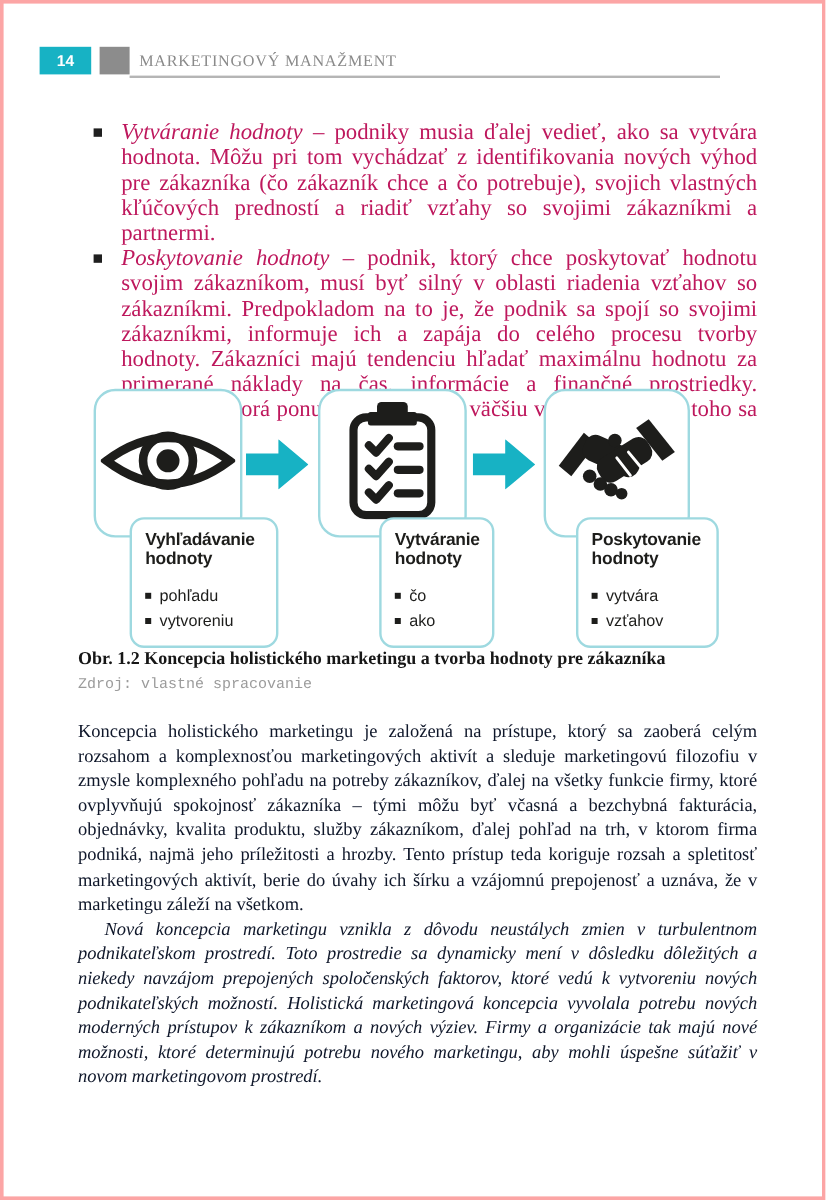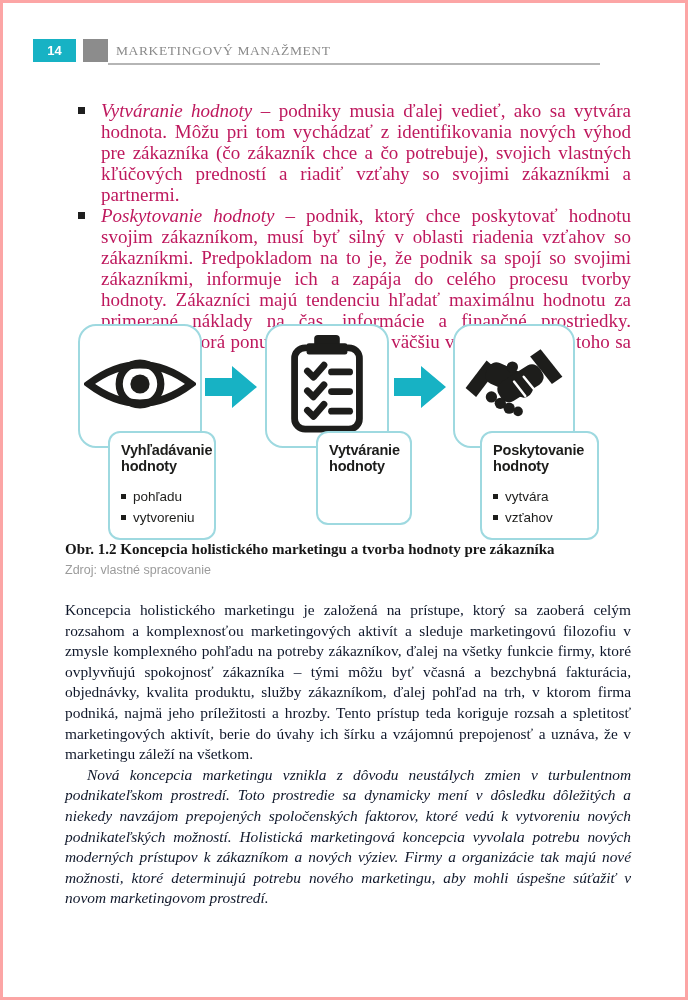--- a/index.html
+++ b/index.html
@@ -59,34 +59,34 @@
     background:#fff;z-index:2;
     padding:9px 3px 10px 11px;
     font-family:"Liberation Sans","DejaVu Sans",sans-serif;
     color:var(--ink);
   }
   .labelbox .dtitle{font-weight:bold;font-size:14.5px;line-height:1.12;letter-spacing:-0.2px;}
   .labelbox .ditems{margin-top:13px;}
   .ditem{position:relative;padding-left:12px;font-size:13.5px;line-height:1.5;}
   .ditem .msq{position:absolute;left:0;top:7px;width:5px;height:5px;background:var(--ink);}
   .arrow{position:absolute;top:42px;color:var(--accent);line-height:0;}
-  .g1-icon{left:13px;} .g1-label{left:43px;width:108px;min-height:94px;}
+  .g1-icon{left:13px;} .g1-label{left:43px;width:124px;min-height:94px;}
   .a1{left:140px;}
   .g2-icon{left:200px;} .g2-label{left:251px;width:96px;min-height:94px;}
   .a2{left:329px;}
   .g3-icon{left:388px;width:122px;} .g3-label{left:415px;width:119px;min-height:94px;}
   
   .caption{
     position:absolute;left:62px;top:538px;width:566px;
     font-family:Liberation Serif, serif;
     font-weight:bold;font-size:15px;color:#161616;
   }
   .source{
     position:absolute;left:62px;top:560px;width:566px;
-    font-family:Liberation Sans, sans-serif;
+    font-family:Liberation Mono, monospace;
     font-size:12.5px;color:#9b9b9b;
   }
   
   .bodytext{
     position:absolute;left:62px;top:597px;width:566px;
     font-size:15.4px;line-height:20.6px;text-align:justify;color:#0f172a;
   }
   .bodytext p.indent{text-indent:22px;font-style:italic;}
 </style>
 </head>
@@ -147,20 +147,24 @@
             <polyline points="24,74 32,82 46,66"></polyline>
               <line x1="56" y1="75" x2="80" y2="75"></line>
             <polyline points="24,100 32,108 46,92"></polyline>
               <line x1="56" y1="101" x2="80" y2="101"></line>
           </g>
         </svg>
       </span>
     </div>
     <div class="labelbox g2-label">
       <div class="dtitle">Vytváranie hodnoty</div>
+      <div class="ditems">
+        <div class="ditem"><span class="msq"></span><span>čo</span></div>
+        <div class="ditem"><span class="msq"></span><span>ako</span></div>
+      </div>
     </div>
 
     <span class="arrow a2">
       <svg width="52" height="42" viewBox="0 0 52 42">
           <polygon points="0,12 27,12 27,0 52,21 27,42 27,30 0,30" fill="currentColor"></polygon>
         </svg>
     </span>
 
     <div class="iconbox g3-icon">
       <span>

